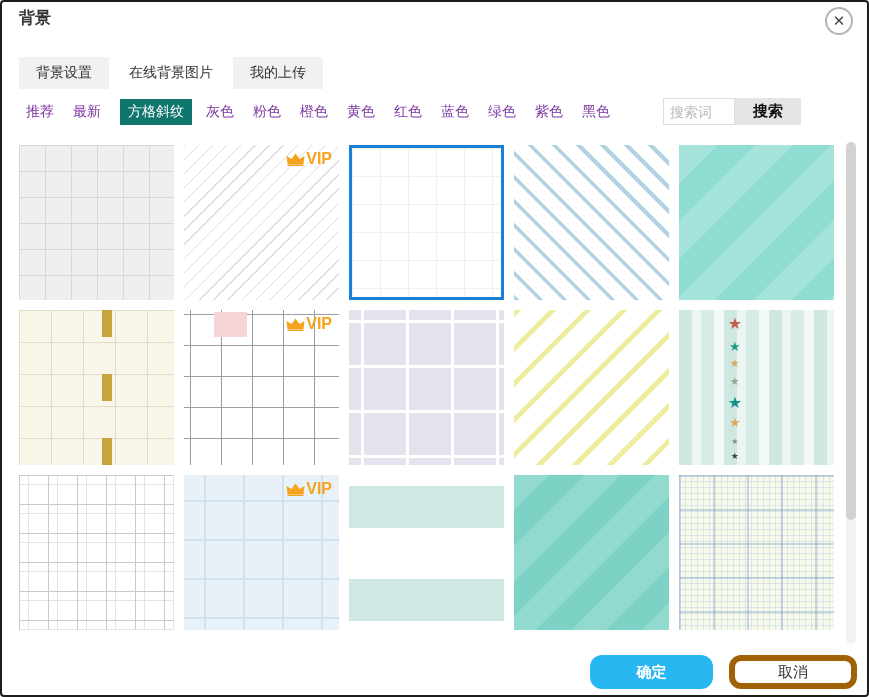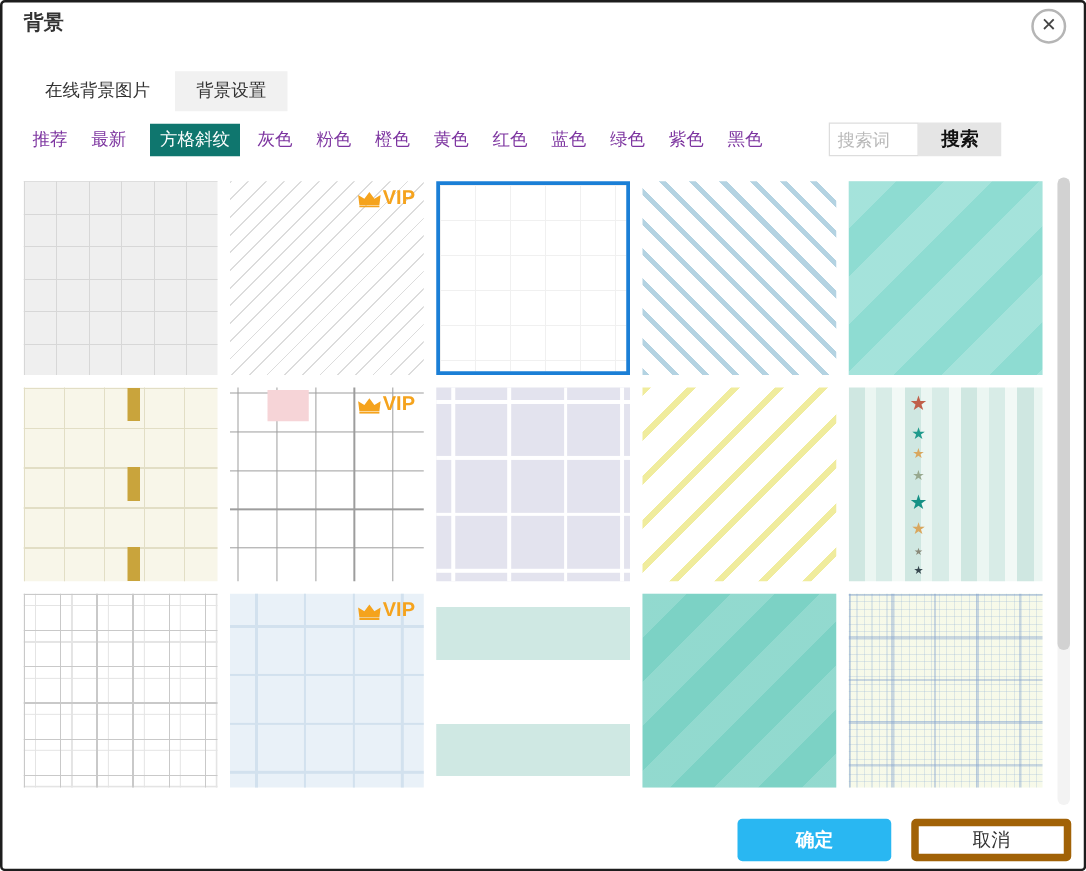--- a/index.html
+++ b/index.html
@@ -82,38 +82,39 @@
       repeating-linear-gradient(to right,rgba(128,160,205,.40) 0 2px,transparent 2px 34px),
       repeating-linear-gradient(to bottom,rgba(128,160,205,.40) 0 2px,transparent 2px 34px),
       repeating-linear-gradient(to right,rgba(150,180,215,.28) 0 1px,transparent 1px 6px),
       repeating-linear-gradient(to bottom,rgba(150,180,215,.28) 0 1px,transparent 1px 6px),
       linear-gradient(rgba(240,245,215,.45),rgba(240,245,215,.45));}
   
   .scrollbar{position:absolute;top:140px;right:11px;width:10px;height:502px;background:#f3f3f3;border-radius:5px;}
   .scroll-thumb{position:absolute;top:0;left:0;width:10px;height:378px;background:#d2d2d2;border-radius:5px;cursor:pointer;}
   
   .footer{position:absolute;right:10px;bottom:6px;display:flex;gap:16px;}
-  .btn{box-sizing:border-box;height:34px;border-radius:4px;font-size:15px;cursor:pointer;font-family:inherit;}
+  .btn{box-sizing:border-box;height:34px;border-radius:12px;font-size:15px;cursor:pointer;font-family:inherit;}
   .btn-ok{width:123px;background:#29b7f2;border:none;color:#fff;font-weight:bold;}
   .btn-cancel{width:128px;background:#fff;border:6px solid #a16207;color:#333;}
 </style>
 </head>
 <body>
 
 <div class="dialog">
 
   <div class="dlg-title">背景</div>
 
   <div class="close-btn">
     <span>✕</span>
   </div>
 
   <div class="tabs">
+      <div class="tab">背景设置</div>
       <div class="tab active">在线背景图片</div>
-      <div class="tab">背景设置</div>
+      <div class="tab">我的上传</div>
     </div>
 
   <div class="filters">
 
     <span class="filter-link">推荐</span>
       <span class="filter-link">最新</span>
       <span class="filter-link selected">方格斜纹</span>
       <span class="filter-link">灰色</span>
       <span class="filter-link">粉色</span>
       <span class="filter-link">橙色</span>

